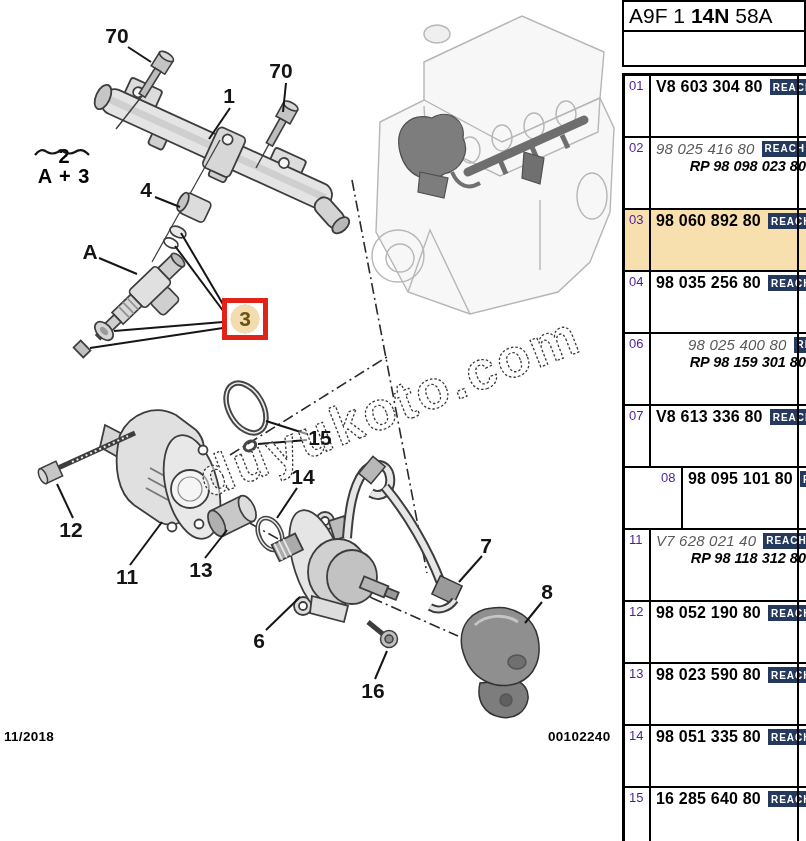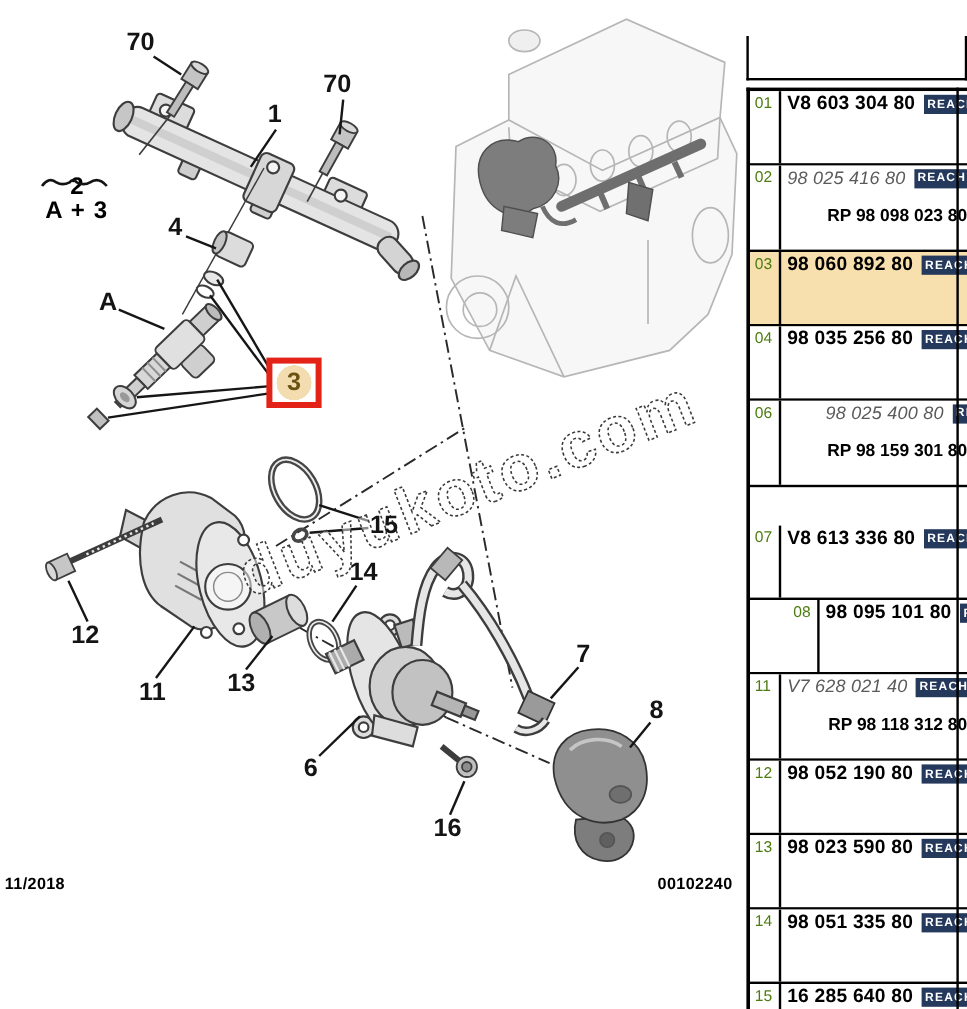--- a/index.html
+++ b/index.html
@@ -23,30 +23,30 @@
   .tp-titlebox{position:absolute;left:0;top:0;width:184px;height:32px;border:2px solid #000;
         box-sizing:border-box;display:flex;align-items:center;padding-left:5px;font-size:21px;}
   .tp-titlebox .bold{font-weight:bold;white-space:pre;}
   .tp-titlebox .norm{white-space:pre;}
   .tp-emptybox{position:absolute;left:0;top:30px;width:184px;height:37px;border:2px solid #000;
         border-top:none;box-sizing:border-box;}
   .tp-rows{position:absolute;left:0;top:73px;width:184px;border-top:3px solid #000;
         border-left:3px solid #000;box-sizing:border-box;}
   .prow{display:flex;border-bottom:2px solid #000;box-sizing:border-box;background:#fff;}
   .prow.hl{background:#f7dfae;}
-  .pnum{width:26px;border-right:2px solid #000;font-size:13px;color:#4d7c0f;
+  .pnum{width:26px;border-right:2px solid #000;font-size:13px;color:#4c1d95;
         padding:2px 0 0 4px;box-sizing:border-box;flex:none;}
   .pbody{flex:1;display:flex;flex-direction:column;justify-content:flex-start;
         padding:2px 0 2px 5px;min-width:0;}
   .refline{display:flex;align-items:center;white-space:nowrap;}
   .ref{font-weight:bold;font-size:16px;letter-spacing:.2px;}
   .ref.sub{font-weight:normal;font-style:italic;color:#5a5a5a;font-size:15px;}
   .reach{margin-left:7px;background:#25395d;color:#fff;font-size:10px;font-weight:bold;
         padding:2.5px 3px;letter-spacing:1px;flex:none;}
-  .rpline{font-weight:bold;font-size:14.5px;text-align:right;margin-top:15px;}
+  .rpline{font-weight:bold;font-style:italic;font-size:14.5px;text-align:right;margin-top:1px;}
   .tp-vline{position:absolute;left:175px;top:73px;height:768px;width:2px;background:#000;}
 </style>
 </head>
 <body>
 
 <div class="page">
 
   <div class="diagram">
     <svg width="622" height="841" viewBox="0 0 622 841">
 
@@ -286,20 +286,25 @@
         <div class="dlabel" style="left: 373px; top: 691px;">16</div>
         <div class="dlabel" style="left: 486px; top: 546px;">7</div>
         <div class="dlabel" style="left: 547px; top: 592px;">8</div>
       </div>
 
     <div class="footer-note left">11/2018</div>
     <div class="footer-note right">00102240</div>
   </div>
 
   <div class="table-panel">
+    <div class="tp-titlebox">
+      <span class="norm">A9F 1 </span>
+        <span class="bold">14N</span>
+        <span class="norm"> 58A</span>
+    </div>
     <div class="tp-emptybox"></div>
     <div class="tp-rows" id="parts-rows">
         <div class="prow" style="height: 62px;">
           <div class="pnum">01</div>
           <div class="pbody">
             <div class="refline">
               <span class="ref">V8 603 304 80</span>
               <span class="reach">REACH</span>
             </div>
           </div>
@@ -335,21 +340,21 @@
         <div class="prow" style="height: 72px; gap: 32px;">
           <div class="pnum">06</div>
           <div class="pbody">
             <div class="refline">
               <span class="ref sub">98 025 400 80</span>
               <span class="reach">REACH</span>
             </div>
             <div class="rpline">RP 98 159 301 80</div>
           </div>
         </div>
-        <div class="prow" style="height: 62px; margin-top: 32px;">
+        <div class="prow" style="height: 62px;">
           <div class="pnum">07</div>
           <div class="pbody">
             <div class="refline">
               <span class="ref">V8 613 336 80</span>
               <span class="reach">REACH</span>
             </div>
           </div>
         </div>
         <div class="prow" style="height: 62px; padding-left: 32px;">
           <div class="pnum">08</div>

